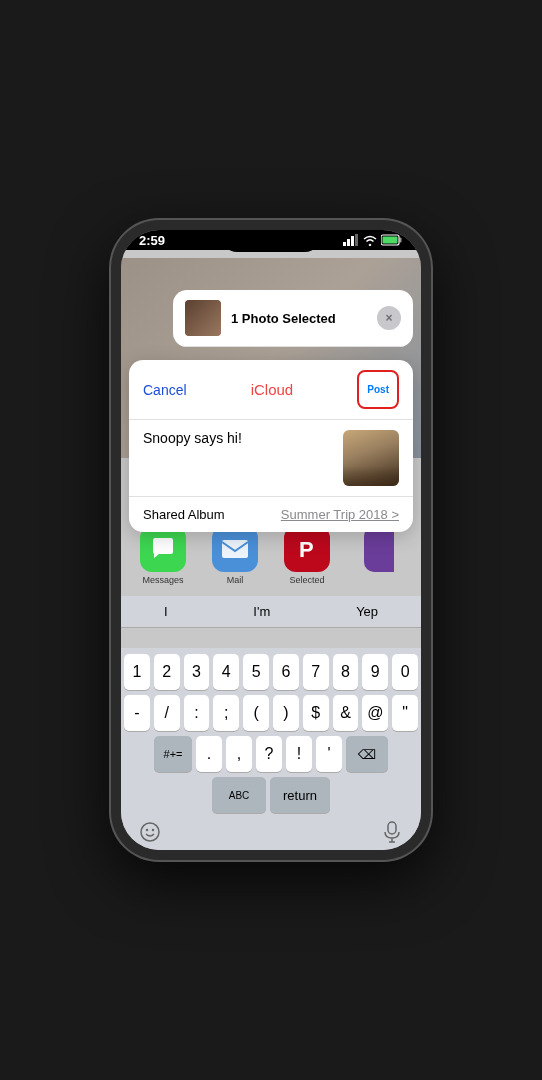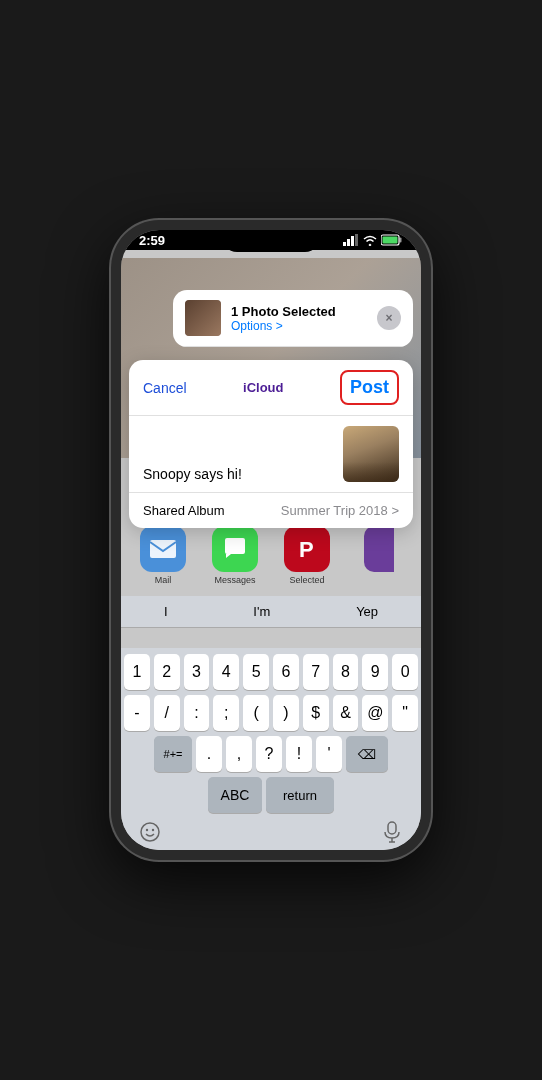--- a/index.html
+++ b/index.html
@@ -132,36 +132,36 @@
       display: flex;
       align-items: center;
       justify-content: space-between;
       border-bottom: 1px solid #e0e0e0;
     }
     .dialog-cancel {
       color: #1d4ed8;
       font-size: 14px;
     }
     .dialog-title {
-      font-size: 13px;
-      font-weight: 700;
-      color: #4c1d95;
+      font-size: 15px;
+      font-weight: 400;
+      color: #ef4444;
     }
     .dialog-post {
       color: #007aff;
-      font-size: 18px;
+      font-size: 10px;
       font-weight: 600;
       border: 2.5px solid #e02020;
       border-radius: 8px;
-      padding: 5px 8px;
+      padding: 12px 8px;
     }
     .dialog-body {
       padding: 10px 14px;
       display: flex;
-      align-items: flex-end;
+      align-items: flex-start;
       gap: 4px;
       min-height: 70px;
     }
     .dialog-message {
       flex: 1;
       font-size: 14px;
       color: #000;
     }
     .dialog-photo {
       width: 56px;
@@ -187,20 +187,21 @@
       border-top: 1px solid #e0e0e0;
     }
     .album-label {
       font-size: 13px;
       font-weight: 500;
       color: #000;
     }
     .album-value {
       font-size: 13px;
       color: #8a8a8e;
+      text-decoration: underline;
     }
     
     .app-row {
       position: absolute;
       bottom: 255px;
       left: 0; right: 0;
       padding: 10px 8px;
       display: flex;
       gap: 4px;
       justify-content: space-around;
@@ -358,21 +359,20 @@
 
       <div class="photos-bg"></div>
 
       <div class="share-sheet">
         <div class="share-header">
           <div class="share-thumbnail">
             <div style="width:100%;height:100%;background:linear-gradient(135deg,#5a4030,#9a7860);border-radius:4px;"></div>
           </div>
           <div class="share-info">
             <div class="share-title">1 Photo Selected</div>
-            <div class="share-options">Options &gt;</div>
           </div>
           <div class="share-close">
             <span>×</span>
           </div>
         </div>
       </div>
 
       <div class="icloud-dialog">
         <div class="dialog-header">
           <span class="dialog-cancel">Cancel</span>
@@ -385,36 +385,36 @@
             <div style="width:100%;height:100%;background:linear-gradient(160deg,#c8a878 0%,#9a8060 40%,#3a2a1a 100%);"></div>
           </div>
         </div>
         <div class="dialog-footer">
           <span class="album-label">Shared Album</span>
           <span class="album-value">Summer Trip 2018 &gt;</span>
         </div>
       </div>
 
       <div class="app-row">
+        <div class="app-item">
+          <div class="app-icon app-icon-messages">
+            <svg width="28" height="28" viewBox="0 0 28 28">
+              <path d="M4 5 Q4 3 6 3 L22 3 Q24 3 24 5 L24 17 Q24 19 22 19 L10 19 L5 23 L5 19 L6 19 Q4 19 4 17 Z" fill="white"></path>
+            </svg>
+          </div>
+          <span class="app-label">Messages</span>
+        </div>
         <div class="app-item">
           <div class="app-icon app-icon-mail">
             <svg width="30" height="24" viewBox="0 0 30 24">
               <rect x="2" y="3" width="26" height="18" rx="2" fill="white" opacity="0.9"></rect>
               <path d="M2 5 L15 14 L28 5" stroke="#4a90d9" stroke-width="2" fill="none"></path>
             </svg>
           </div>
           <span class="app-label">Mail</span>
-        </div>
-        <div class="app-item">
-          <div class="app-icon app-icon-messages">
-            <svg width="28" height="28" viewBox="0 0 28 28">
-              <path d="M4 5 Q4 3 6 3 L22 3 Q24 3 24 5 L24 17 Q24 19 22 19 L10 19 L5 23 L5 19 L6 19 Q4 19 4 17 Z" fill="white"></path>
-            </svg>
-          </div>
-          <span class="app-label">Messages</span>
         </div>
         <div class="app-item">
           <div class="app-icon app-icon-pinterest">
             <svg width="28" height="28" viewBox="0 0 28 28">
               <text x="6" y="22" font-size="22" fill="white" font-weight="bold">P</text>
             </svg>
           </div>
           <span class="app-label">Selected</span>
         </div>
         <div class="app-item">
@@ -461,22 +461,22 @@
           <div class="key key-modifier" style="width:38px;font-size:11px;">#+=</div>
           <div class="key key-sym">.</div>
           <div class="key key-sym">,</div>
           <div class="key key-sym">?</div>
           <div class="key key-sym">!</div>
           <div class="key key-sym">'</div>
           <div class="key key-modifier" style="width:42px;">⌫</div>
         </div>
 
         <div class="key-row">
-          <div class="key key-modifier" style="width:54px;font-size:14px;">ABC</div>
-          <div class="key key-modifier" style="width:68px;font-size:13px;">return</div>
+          <div class="key key-modifier" style="width:54px;font-size:10px;">ABC</div>
+          <div class="key key-modifier" style="width:60px;font-size:13px;">return</div>
         </div>
 
         <div style="display:flex;justify-content:space-between;align-items:center;padding:0 8px;height:28px;">
           <div class="key-emoji">
             <svg width="22" height="22" viewBox="0 0 22 22">
               <circle cx="11" cy="11" r="9" stroke="#666" stroke-width="1.5" fill="none"></circle>
               <circle cx="8" cy="9" r="1.2" fill="#666"></circle>
               <circle cx="14" cy="9" r="1.2" fill="#666"></circle>
               <path d="M7 13 Q11 17 15 13" stroke="#666" stroke-width="1.5" fill="none"></path>
             </svg>

